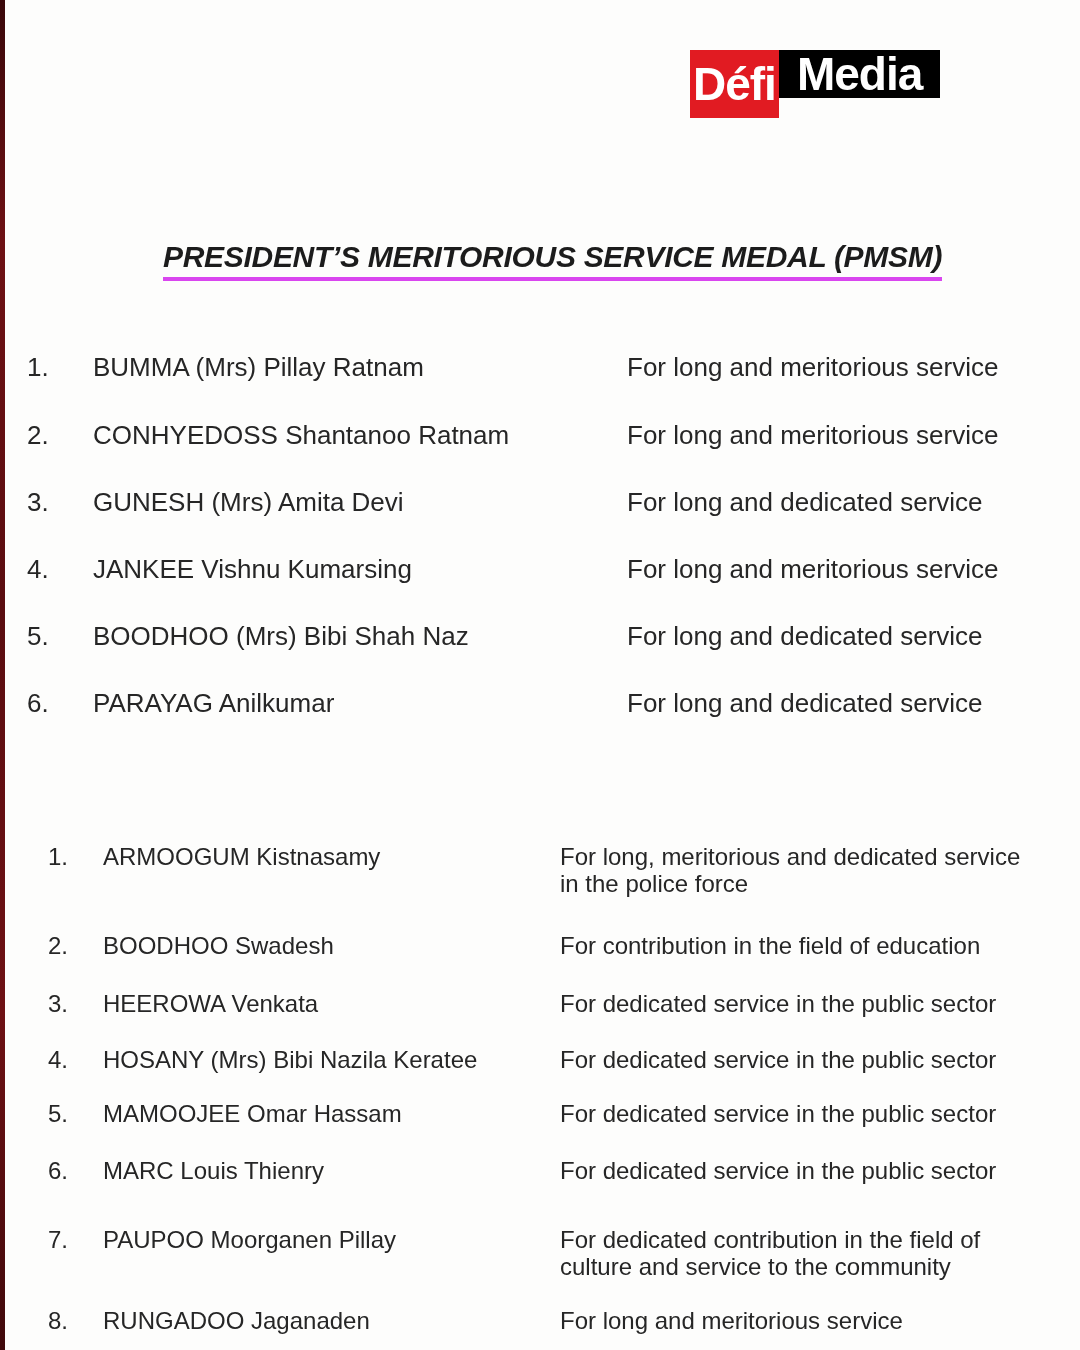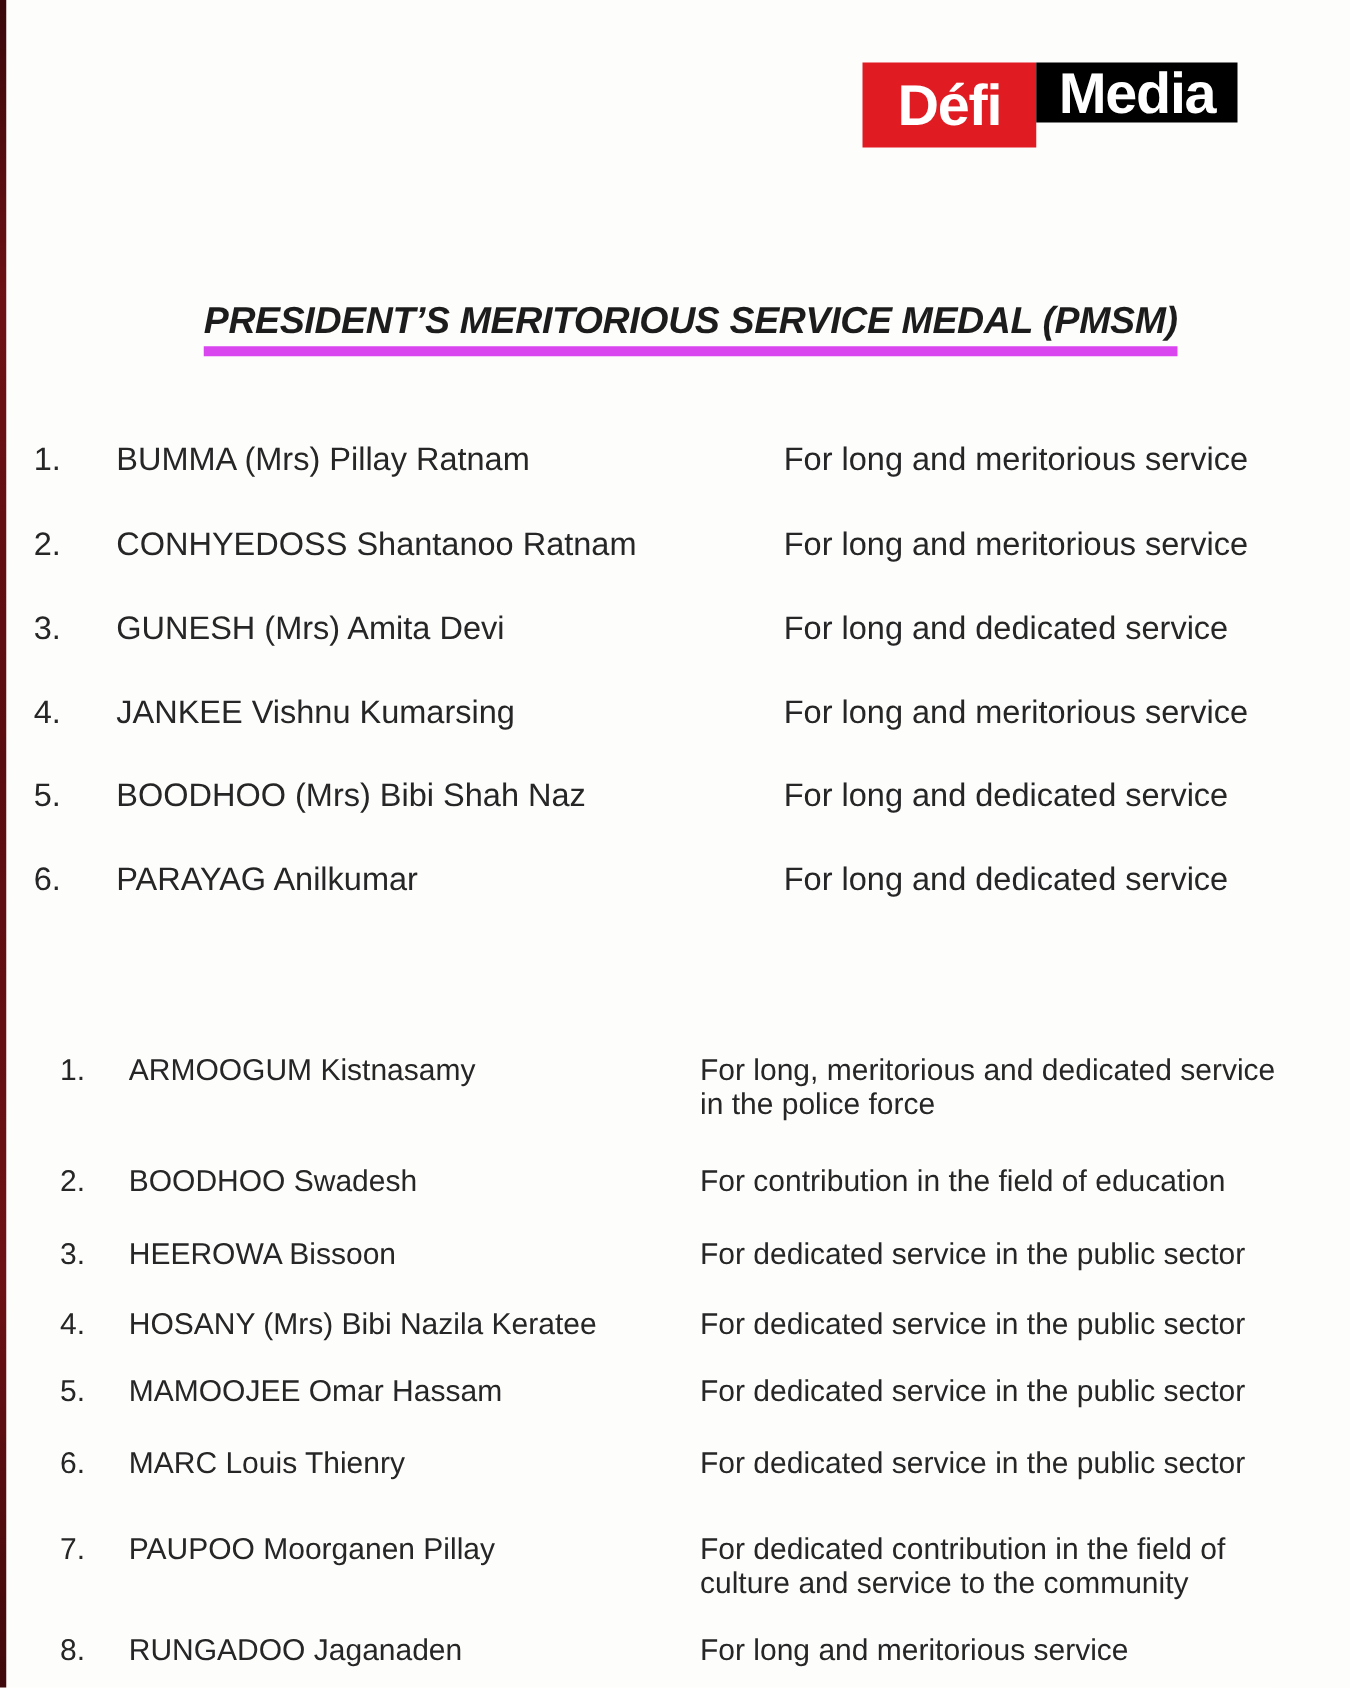--- a/index.html
+++ b/index.html
@@ -21,35 +21,35 @@
     width:5px; height:1350px;
     background:linear-gradient(180deg,#3a080a 0%,#6e1114 18%,#5a0d10 45%,#6e1114 75%,#40090b 100%);
   }
   
   .logo {
     position:absolute; left:690px; top:50px;
     height:68px; display:flex;
   }
   .logo-left {
     display:flex; align-items:center; justify-content:center;
-    padding:0 28px; height:68px;
+    padding:0 3px; height:68px;
     font-weight:bold; font-size:46px; letter-spacing:-1px;
   }
   .logo-right {
     display:flex; align-items:center; justify-content:center;
     padding:0 18px; height:48px;
     font-weight:bold; font-size:46px; letter-spacing:-1px;
   }
   
   .heading {
     position:absolute;
     display:inline-block;
     font-weight:bold; font-style:italic;
     color:#1c1c1c;
-    border-bottom:8px solid #d946ef;
+    border-bottom:4px solid #d946ef;
     padding-bottom:3px;
     white-space:nowrap;
     letter-spacing:-0.3px;
   }
   .heading-1 { left:163px; top:240px; font-size:30px; }
   .heading-2 { left:150px; top:753px; font-size:27px; }
   
   .row { position:absolute; left:0; width:1080px; }
   .row span { position:absolute; top:0; }
   .l1 { font-size:26px; }
@@ -113,21 +113,21 @@
     <span class="desc">For long, meritorious and dedicated service
 in the police force</span>
   </div>
   <div class="row l2" style="top:932px">
     <span class="num">2.</span>
     <span class="name">BOODHOO Swadesh</span>
     <span class="desc">For contribution in the field of education</span>
   </div>
   <div class="row l2" style="top:990px">
     <span class="num">3.</span>
-    <span class="name">HEEROWA Bissoon</span>
+    <span class="name">HEEROWA Venkata</span>
     <span class="desc">For dedicated service in the public sector</span>
   </div>
   <div class="row l2" style="top:1046px">
     <span class="num">4.</span>
     <span class="name">HOSANY (Mrs) Bibi Nazila Keratee</span>
     <span class="desc">For dedicated service in the public sector</span>
   </div>
   <div class="row l2" style="top:1100px">
     <span class="num">5.</span>
     <span class="name">MAMOOJEE Omar Hassam</span>

